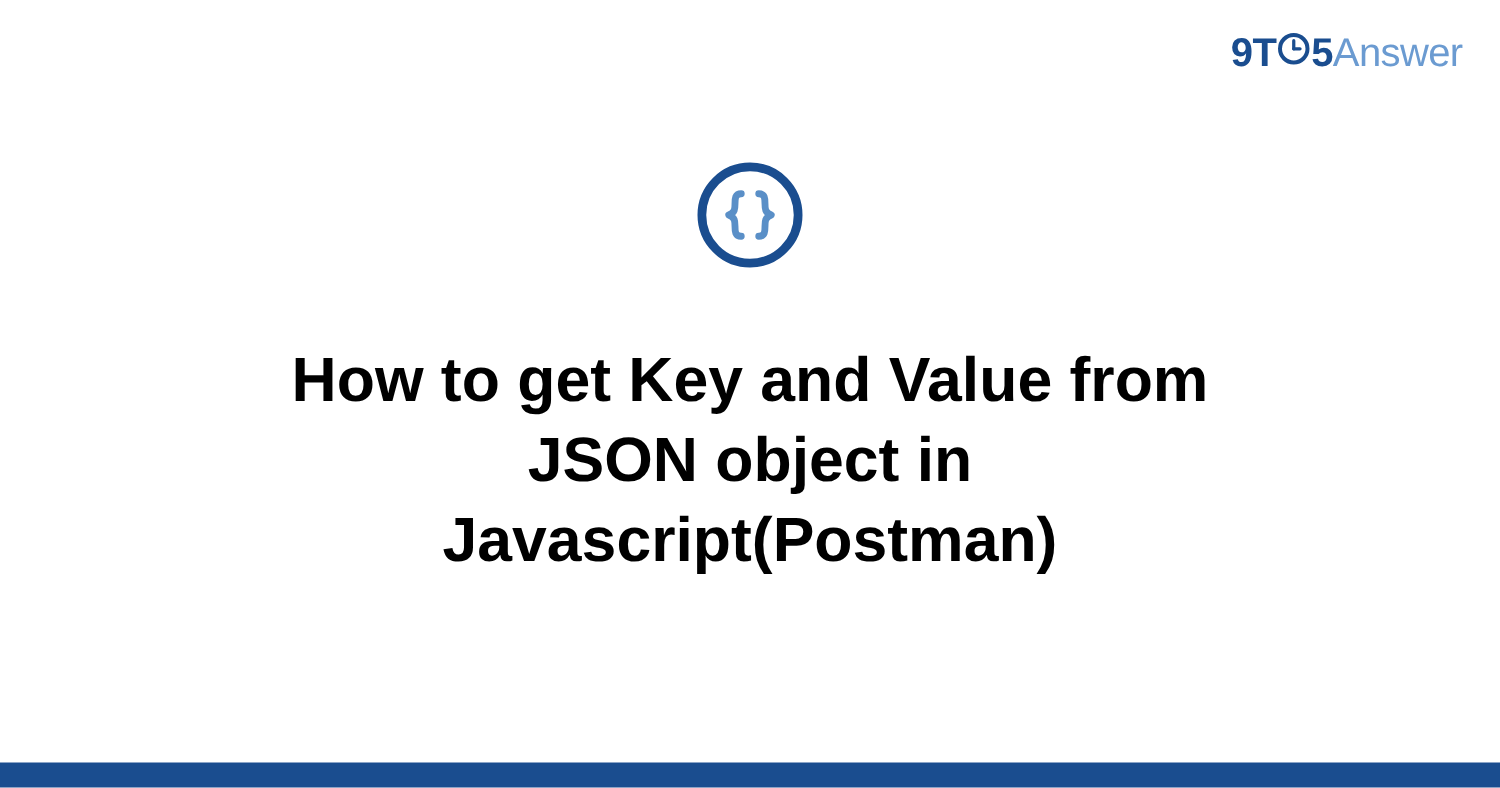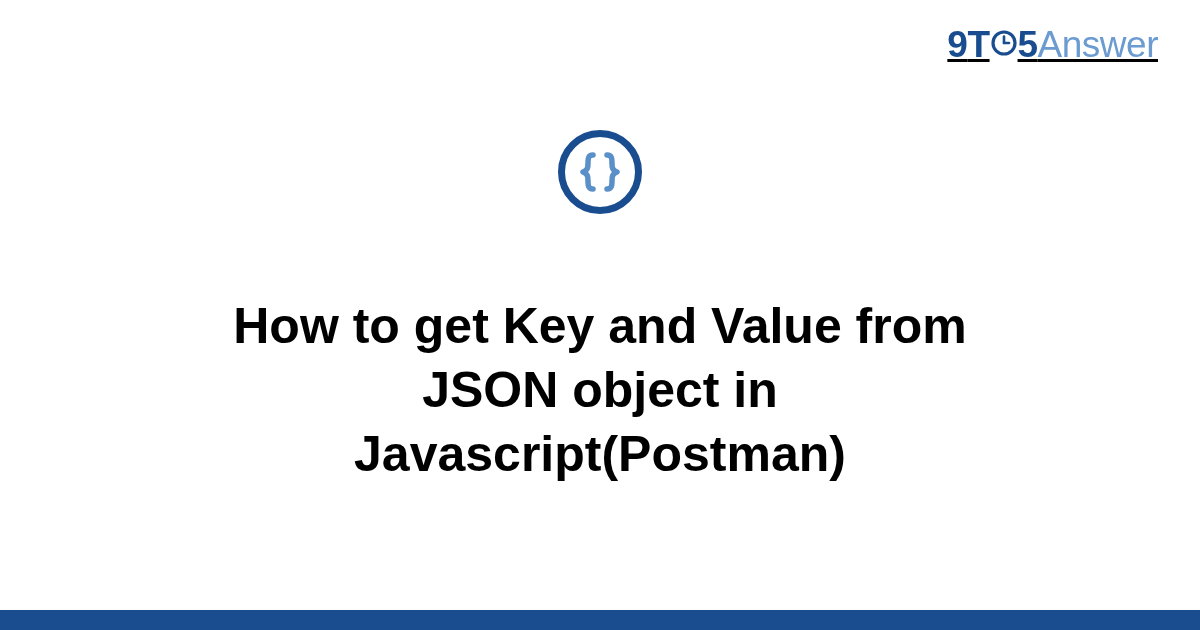--- a/index.html
+++ b/index.html
@@ -11,25 +11,24 @@
       width: 1200px;
       height: 630px;
       background: #ffffff;
       font-family: Arial, Helvetica, sans-serif;
       position: relative;
       overflow: hidden;
     }
     .brand-logo {
       position: absolute;
       top: 24px;
-      right: 42px;
-      font-size: 37px;
+      right: 30px;
+      font-size: 32px;
       font-weight: 500;
       letter-spacing: -0.5px;
-      text-decoration: underline;
     }
     .brand-nine {
       color: #1a4d8f;
       font-weight: 600;
     }
     .brand-t {
       color: #1a4d8f;
       font-weight: 600;
     }
     .brand-clock {
@@ -70,21 +69,20 @@
       height: 46px;
     }
     .headline {
       color: #000000;
       font-size: 50px;
       font-weight: 700;
       text-align: center;
       line-height: 1.28;
       max-width: 900px;
       padding: 0 40px;
-      margin-top: 22px;
     }
     .footer-bar {
       position: absolute;
       bottom: 0;
       left: 0;
       right: 0;
       height: 20px;
       background: #1a4d8f;
     }
   </style>

